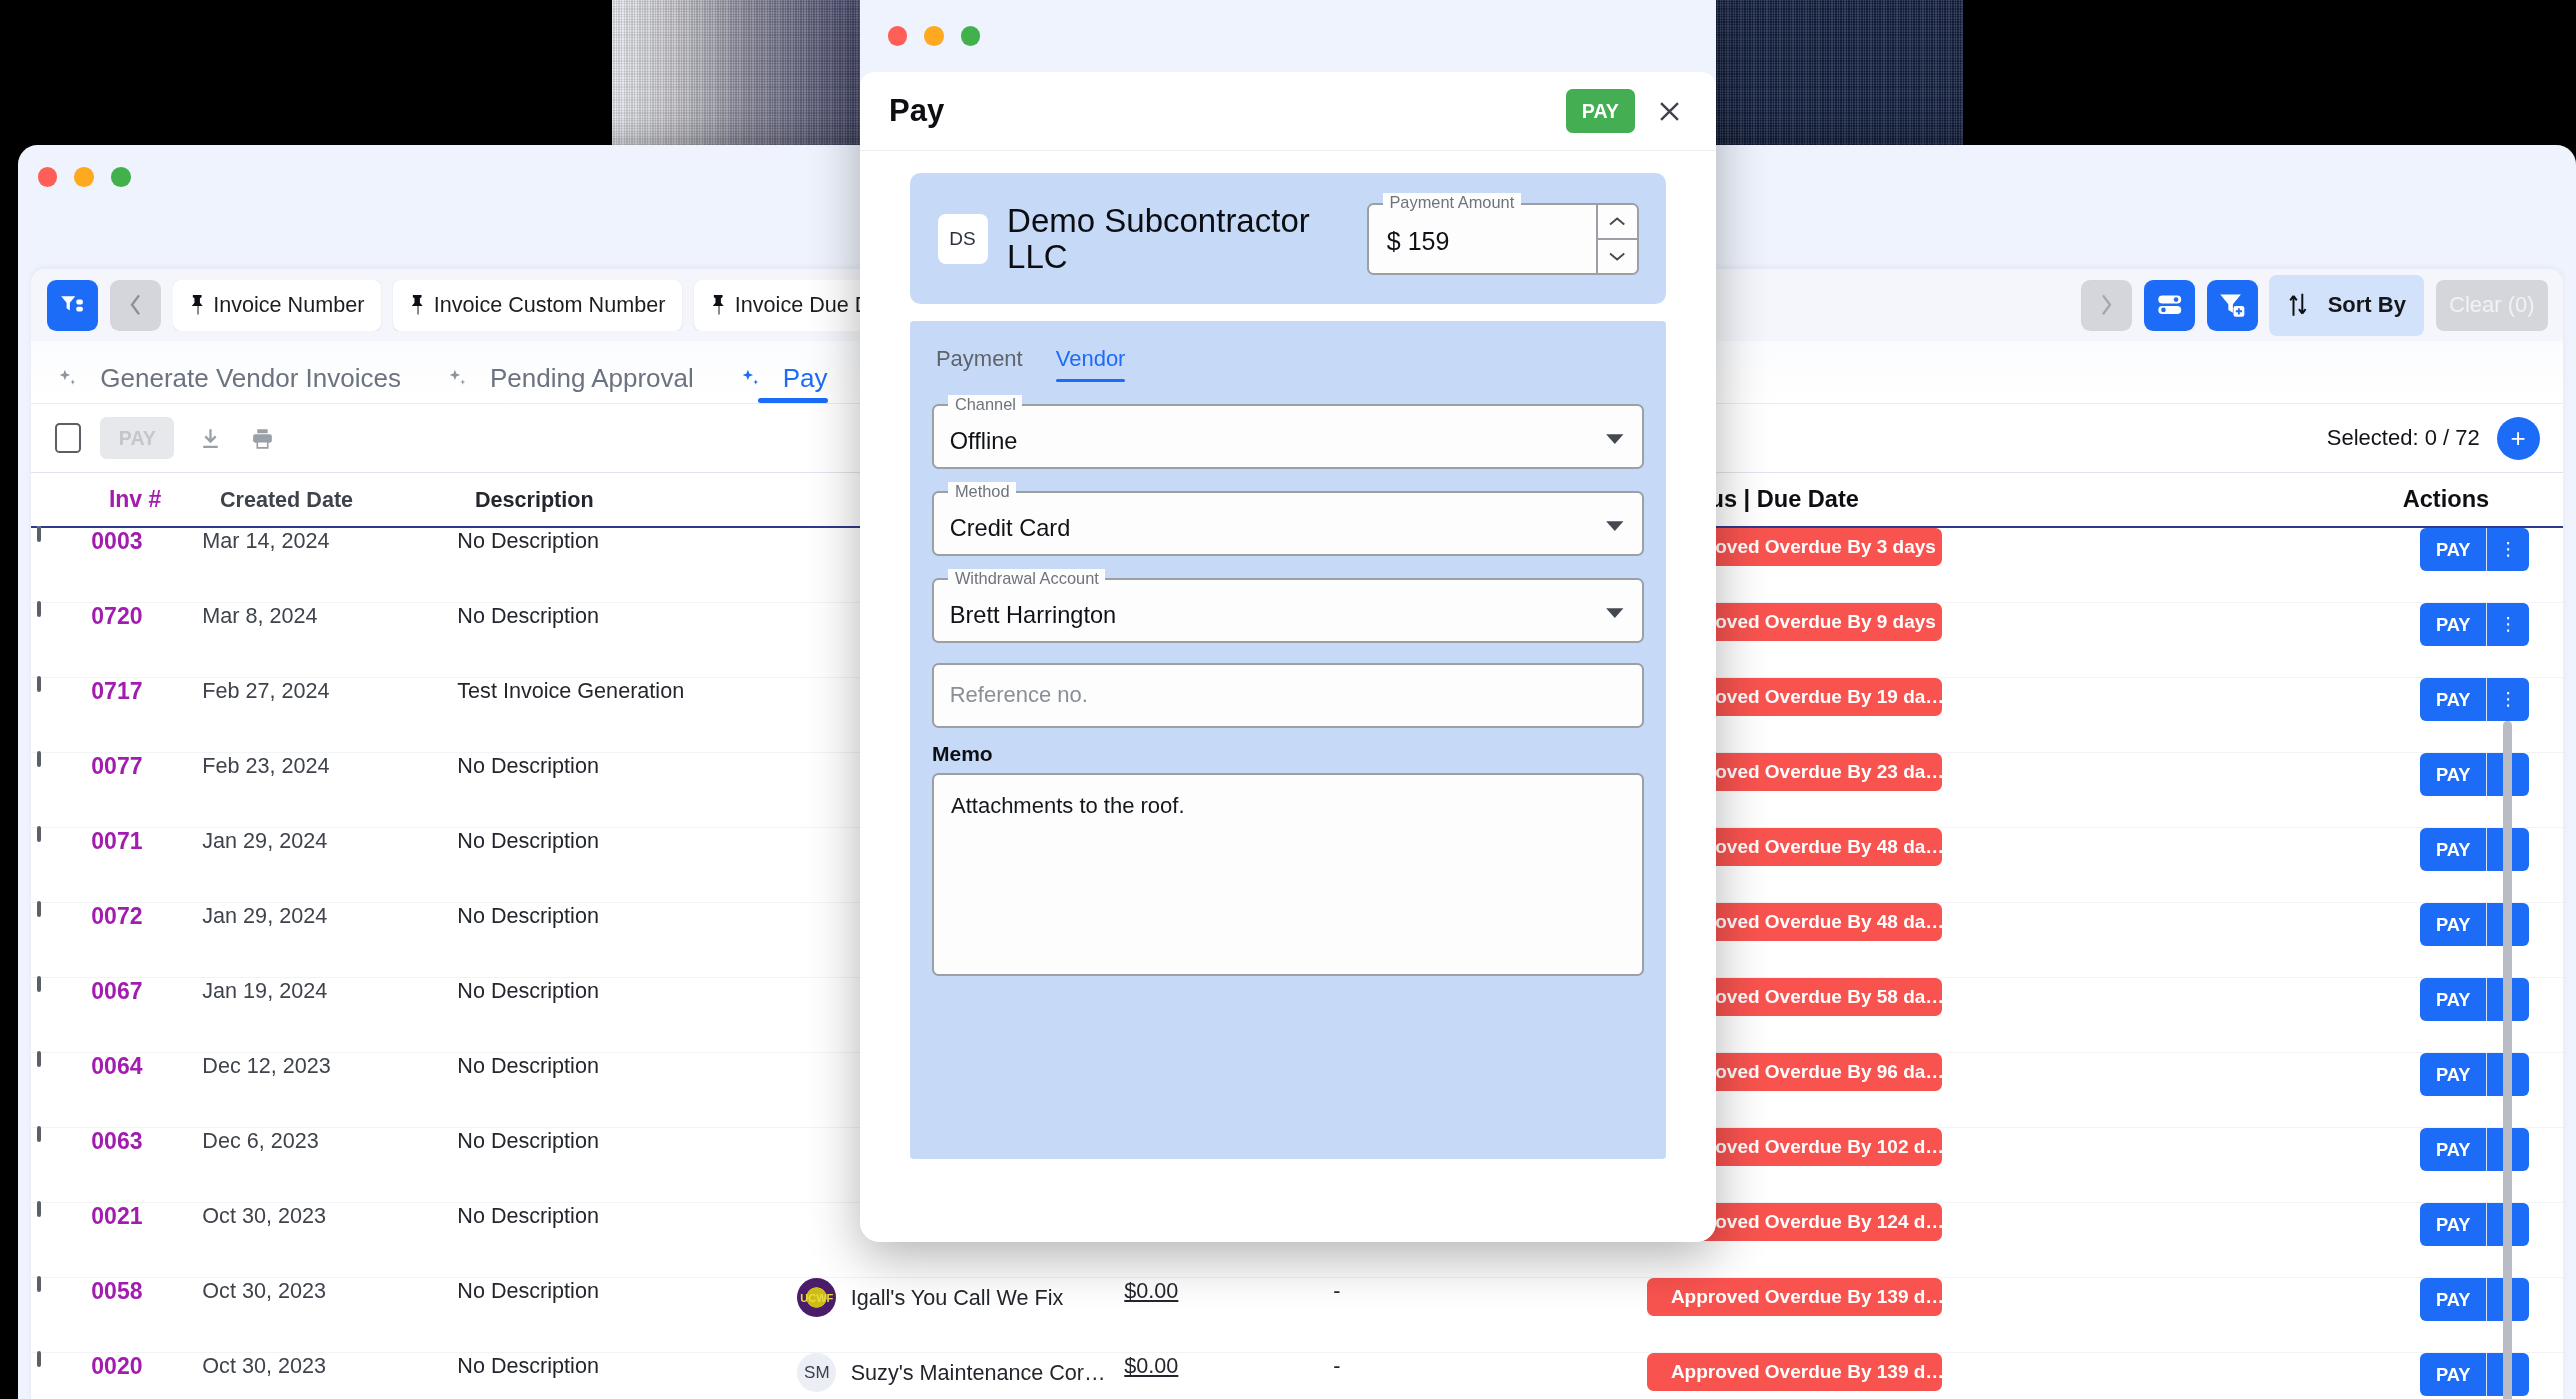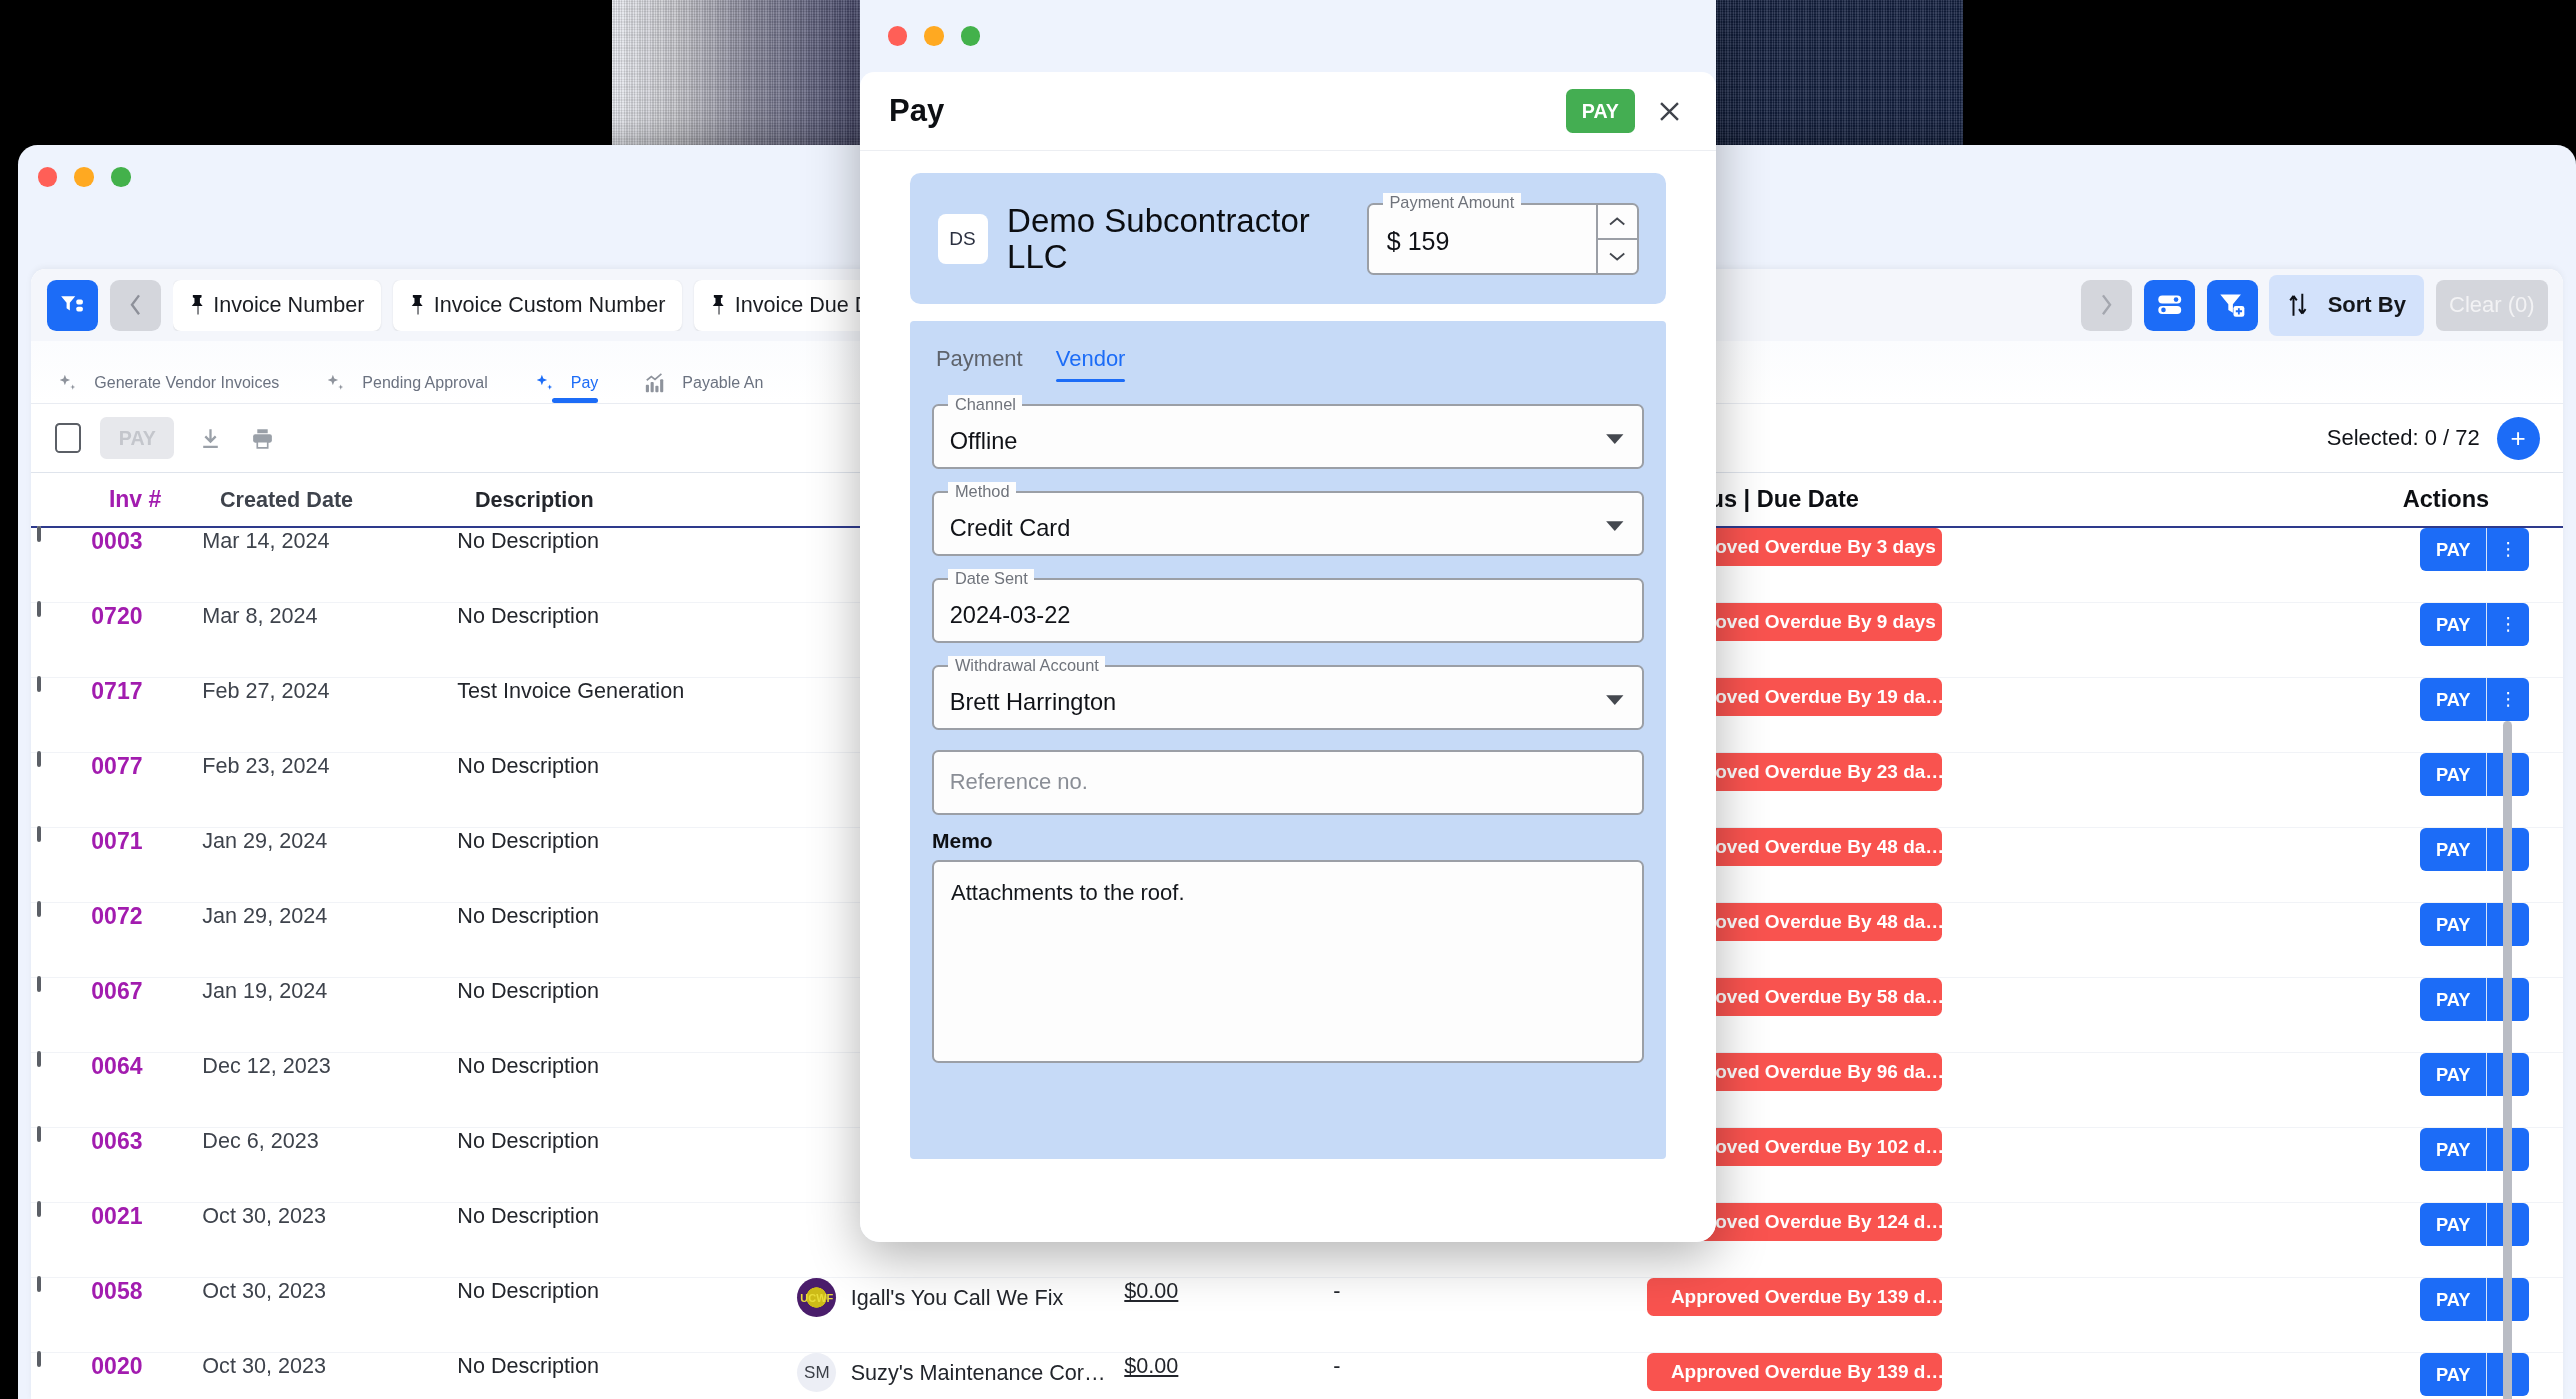--- a/index.html
+++ b/index.html
@@ -87,22 +87,22 @@
   }
 
   
   #tabs-row {
     display: flex; align-items: flex-end; gap: 46px;
     height: 63px; padding: 0 26px;
     background: linear-gradient(180deg,#fbfcfe,#fff);
     border-bottom: 0.7px solid #e9ecf2;
   }
   .tab {
-    display: flex; align-items: center; gap: 16px;
-    font-size: 16px; color: #6b7280; padding-bottom: 9.2px;
+    display: flex; align-items: center; gap: 22px;
+    font-size: 26px; color: #6b7280; padding-bottom: 9.2px;
     cursor: pointer; position: relative; white-space: nowrap;
   }
   .tab.active { color: #1c6cf7; }
   .tab.active::after {
     content: ""; position: absolute; left: 18.3px; right: 0; bottom: 0;
     height: 4.6px; background: #1c6cf7; border-radius: 2.6px;
   }
 
   
   #action-row {
@@ -795,24 +795,20 @@
         </div>
 
         <div class="field outlined">
           <span class="legend">Method</span>
           <div class="val">Credit Card</div>
           <svg class="caret" width="19.6" height="13" viewBox="0 0 18 12" fill="#44484f">
               <path d="M1 2h16L9 11z"></path>
             </svg>
         </div>
 
-        <div class="field outlined">
-          <span class="legend">Date Sent</span>
-          <div class="val">2024-03-22</div>
-        </div>
 
         <div class="field outlined">
           <span class="legend">Withdrawal Account</span>
           <div class="val">Brett Harrington</div>
           <svg class="caret" width="19.6" height="13" viewBox="0 0 18 12" fill="#44484f">
               <path d="M1 2h16L9 11z"></path>
             </svg>
         </div>
 
         <div class="plain-input">

